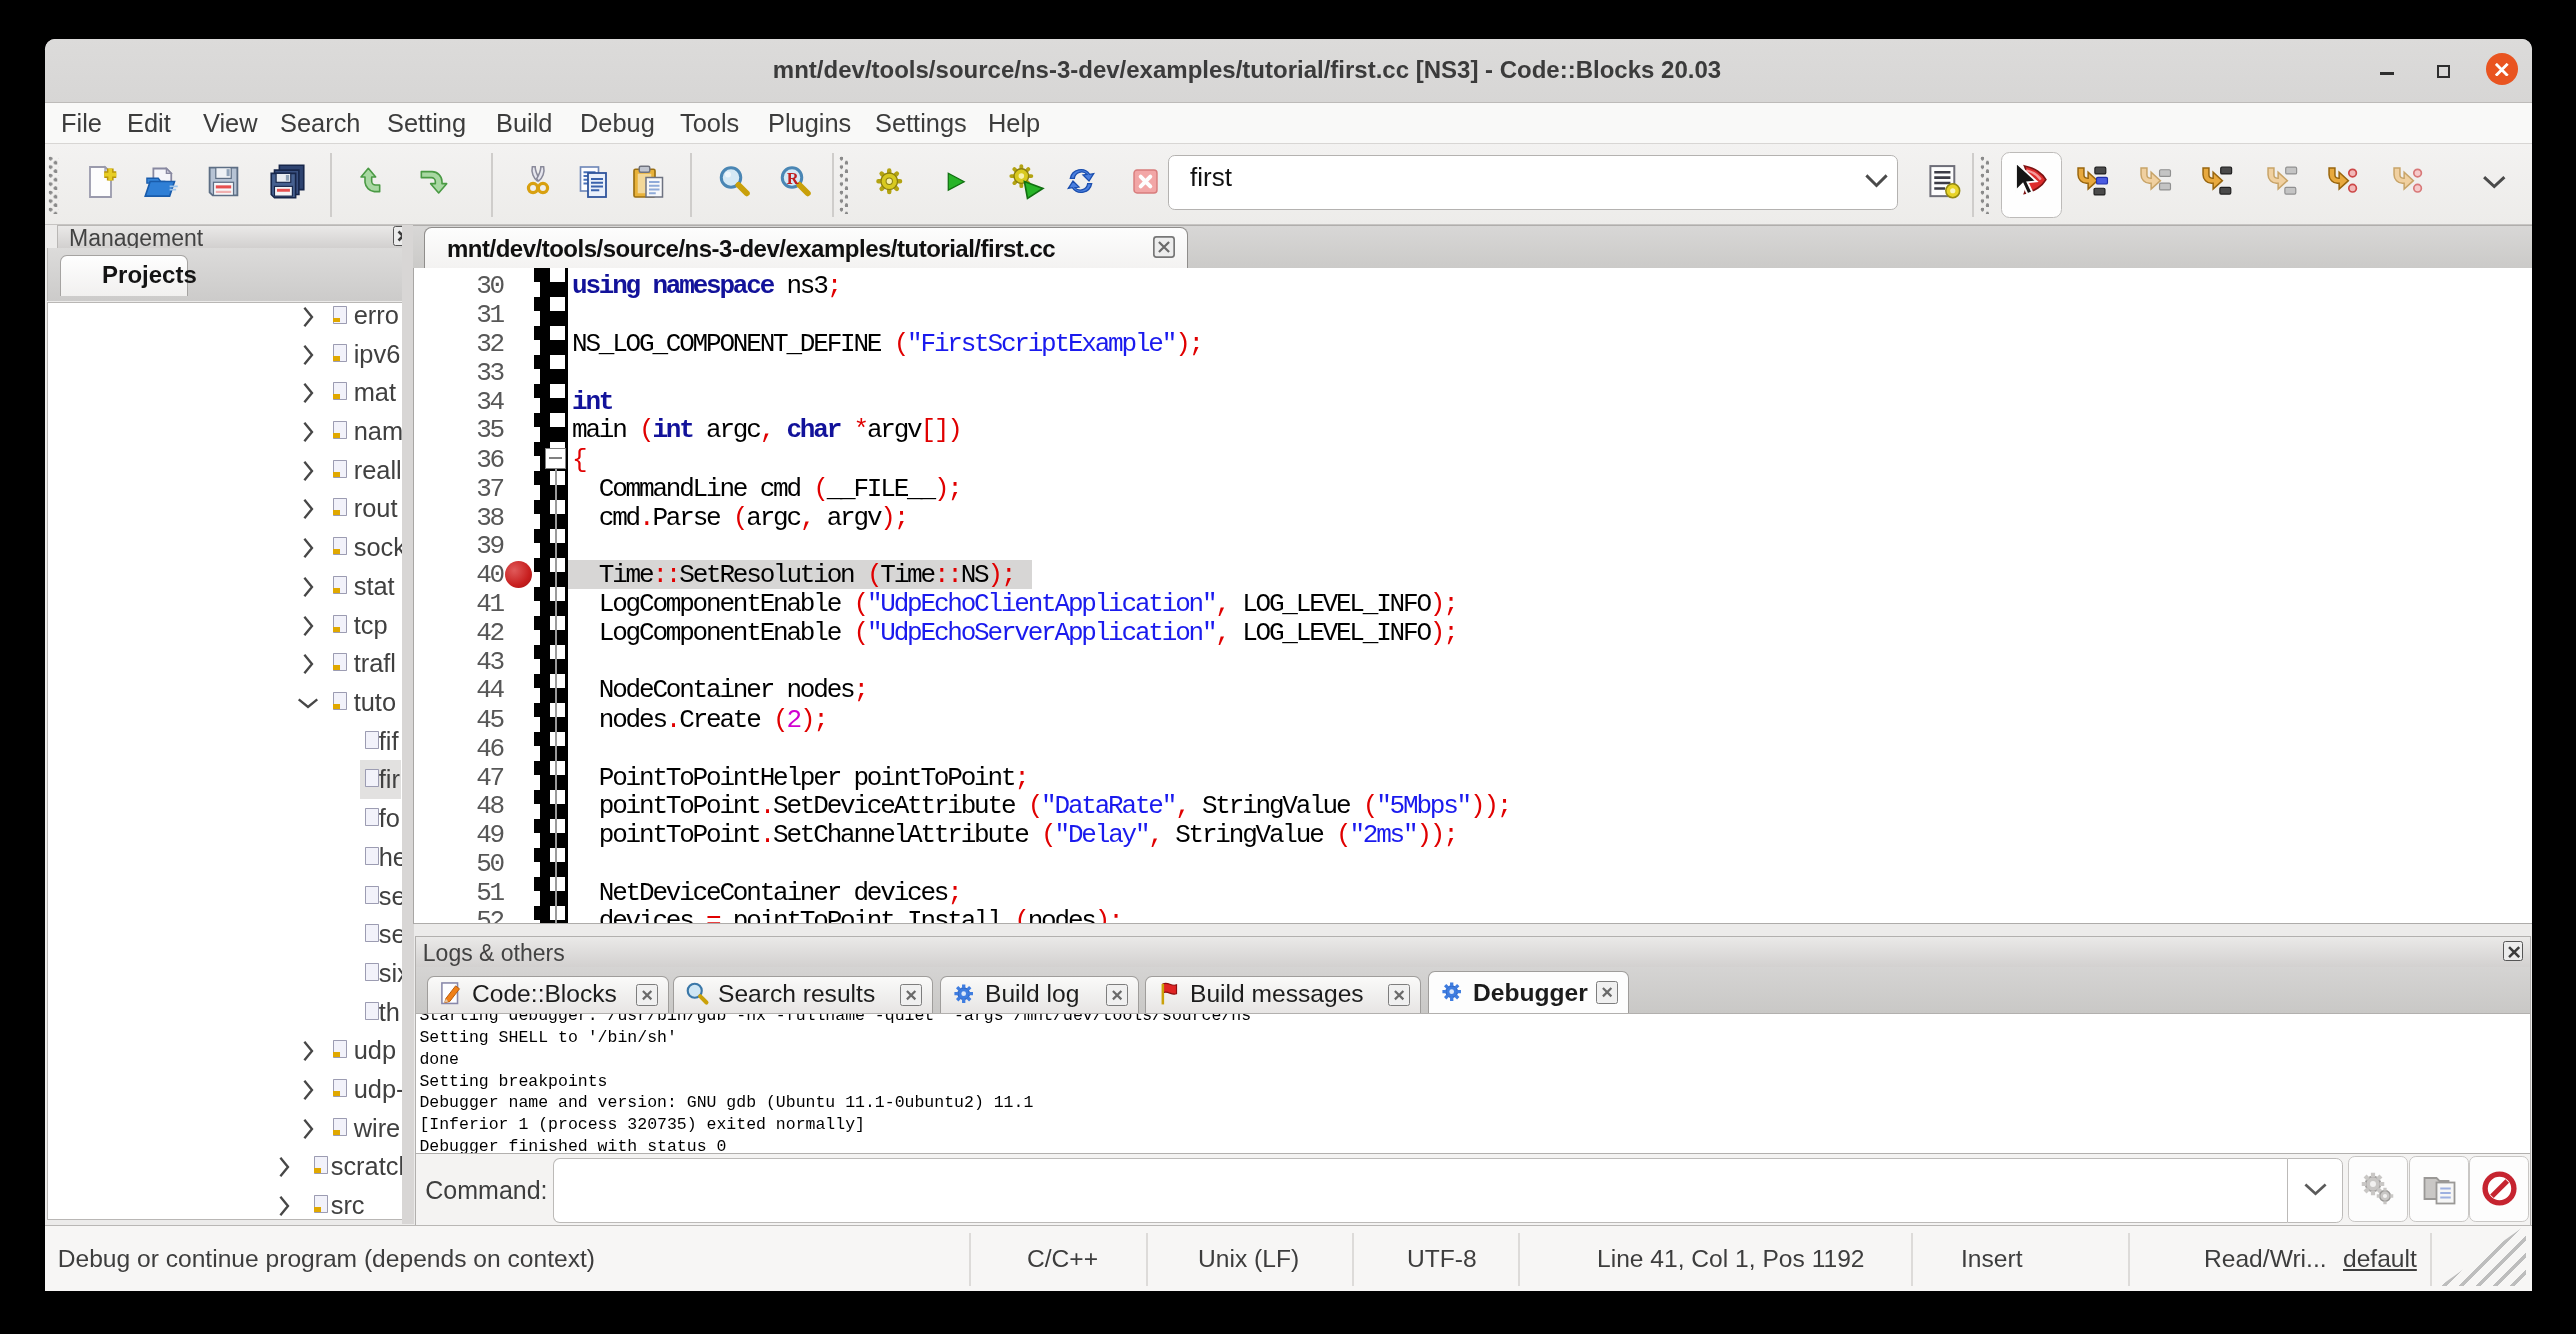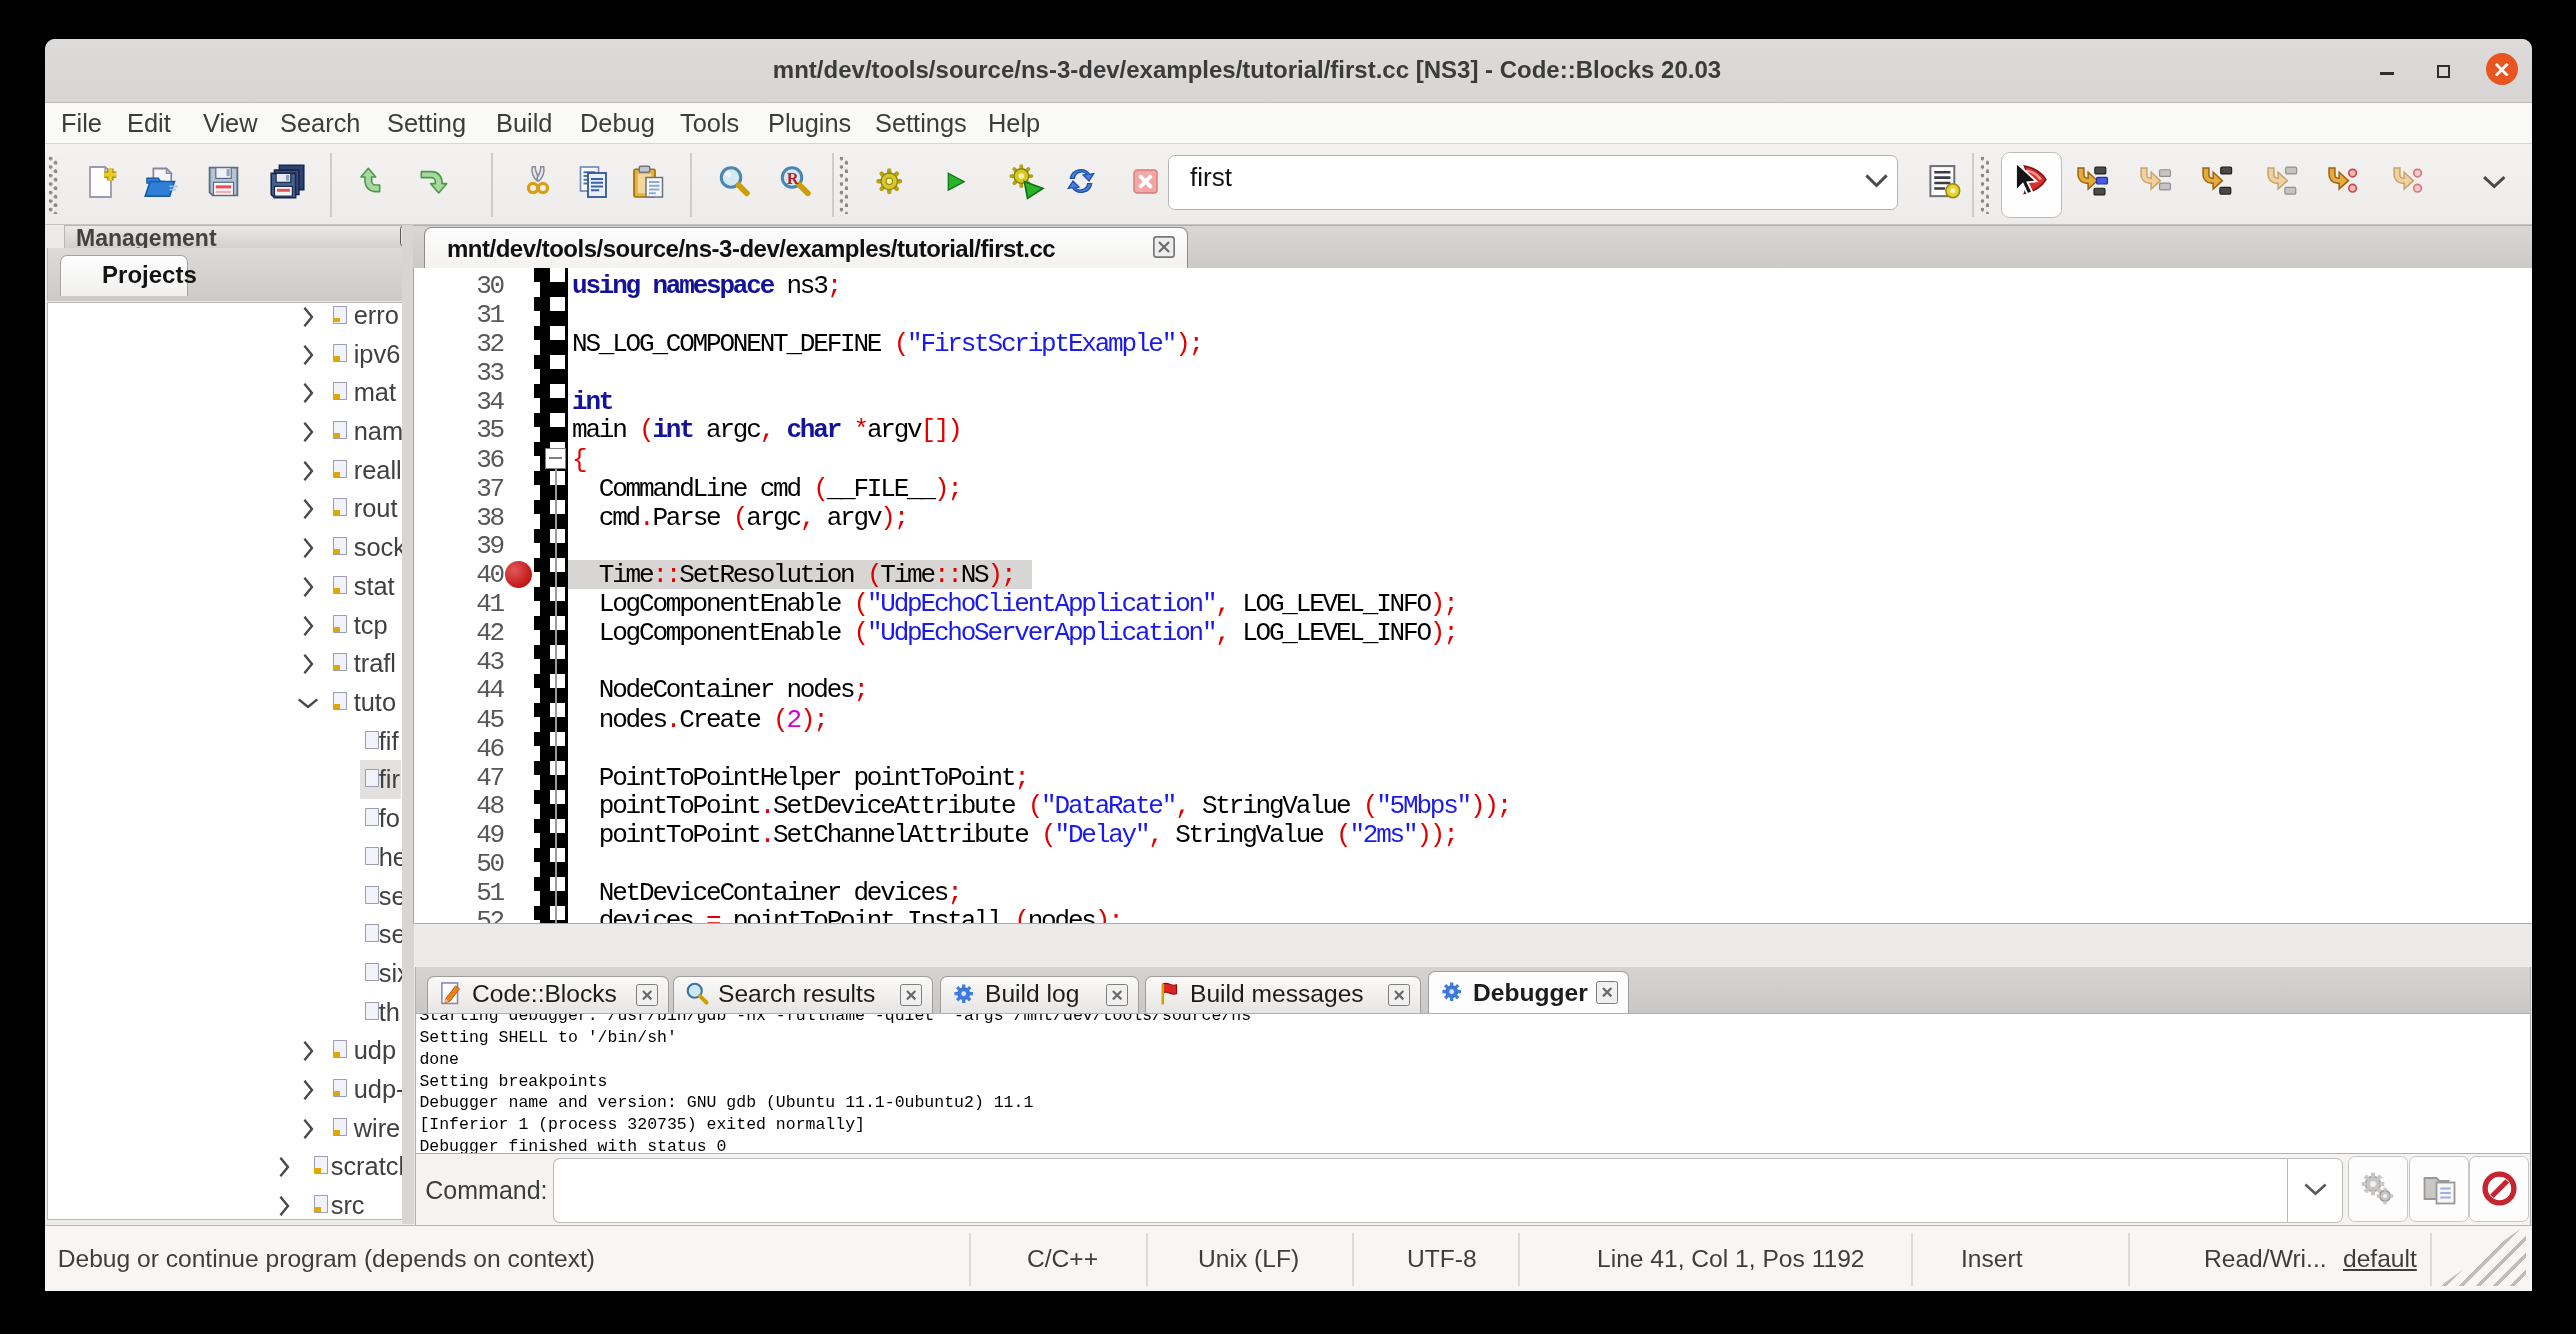--- a/index.html
+++ b/index.html
@@ -24,22 +24,22 @@
 
 #toolbar{position:absolute;left:0;top:105px;width:100%;height:80px;
   background:linear-gradient(#f3f2f1,#edecea);border-bottom:1.7px solid #c6c4c2;}
 .grip{position:absolute;top:12px;width:10.2px;height:58px;
   background-image:radial-gradient(circle at 2.5px 2.5px,#8a8a8a 1.7px,transparent 2.1px),
                    radial-gradient(circle at 7.6px 6.8px,#8a8a8a 1.7px,transparent 2.1px);
   background-size:10.2px 8.5px;}
 .tsep{position:absolute;top:8.5px;width:1.7px;height:64px;background:#cfcdcb;}
 .ticon{position:absolute;}
 
-#mgmt-cap{position:absolute;left:19px;top:186px;width:367px;height:22px;
-  background:linear-gradient(#eae9e8,#d2d0cf);border:0.8px solid #b9b7b5;font-weight:bold;}
+#mgmt-cap{position:absolute;left:12px;top:186px;width:367px;height:22px;
+  background:linear-gradient(#eae9e8,#d2d0cf);border:0.8px solid #b9b7b5;}
 #mgmt-cap .t{position:absolute;left:11px;top:-0.8px;font-size:23px;color:#424242;}
 #mgmt-cap .x{position:absolute;right:12px;top:0px;}
 #mgmt-tabs{position:absolute;left:1.7px;top:209px;width:367px;height:53px;
   background:linear-gradient(#dcdbda,#cccbca);border-left:0.8px solid #b9b7b5;border-right:0.8px solid #b9b7b5;}
 #tab-projects{position:absolute;left:12px;top:6.8px;width:126px;height:40px;
   background:linear-gradient(#fefefe,#f1f0ef);border:1.7px solid #a5a3a1;border-bottom:none;
   border-radius:6.8px 6.8px 0 0;}
 #tab-projects .t{position:absolute;left:14.4px;top:5.1px;font-size:24px;font-weight:bold;color:#141414;margin-left:27px;}
 #mgmt-tree{position:absolute;left:1.7px;top:263px;width:354px;height:916px;background:#fff;
   border:0.8px solid #b9b7b5;overflow:hidden;}
@@ -551,20 +551,28 @@
 <div class="lnum" style="top:610px">51</div>
 <div class="cline" style="top:610px">  NetDeviceContainer devices<span class="o">;</span></div>
 <div class="lnum" style="top:638px">52</div>
 <div class="cline" style="top:638px">  devices <span class="o">=</span> pointToPoint<span class="o">.</span>Install <span class="o">(</span>nodes<span class="o">);</span></div>
 <div id="bkpt" style="top:293px"></div>
 <div id="foldline" style="top:201px;height:455px"></div>
 <div id="foldbox" style="top:180px">
         <div class="mi"></div>
       </div>
     </div>
+  <div id="logs-cap">
+      <div class="t">Logs &amp; others</div>
+    <div class="x">
+        <div class="xicon"><svg width="20.3" height="20.3" viewBox="0 0 24 24">
+            <path d="M6 6 L18 18 M18 6 L6 18" stroke="#3c3c3c" stroke-width="3"></path>
+          </svg></div>
+      </div>
+    </div>
   <div id="logs-tabs">
       <div class="ltab" style="left:11px;width:240px">
         <div class="abs" style="left:10.2px;top:4.2px"><svg viewBox="0 0 26 26" width="25.4" height="25.4">
             <rect x="4" y="2" width="16" height="21" fill="#fdfdff" stroke="#8888aa" stroke-width="1.6"></rect>
             <path d="M8 18 L18 5 L22 8 L12 21 L7 22 z" fill="#f08018" stroke="#b85a08" stroke-width="1"></path>
             <path d="M8 18 l2.5 3 L7 22z" fill="#e6c9a8"></path>
           </svg></div>
         <div class="t" style="left:44px">Code::Blocks</div>
         <div class="lclose" style="right:10.2px;top:6.8px"><svg width="20.3" height="20.3" viewBox="0 0 24 24">
             <path d="M7 7 L17 17 M17 7 L7 17" stroke="#6a6a6a" stroke-width="2.6"></path>

